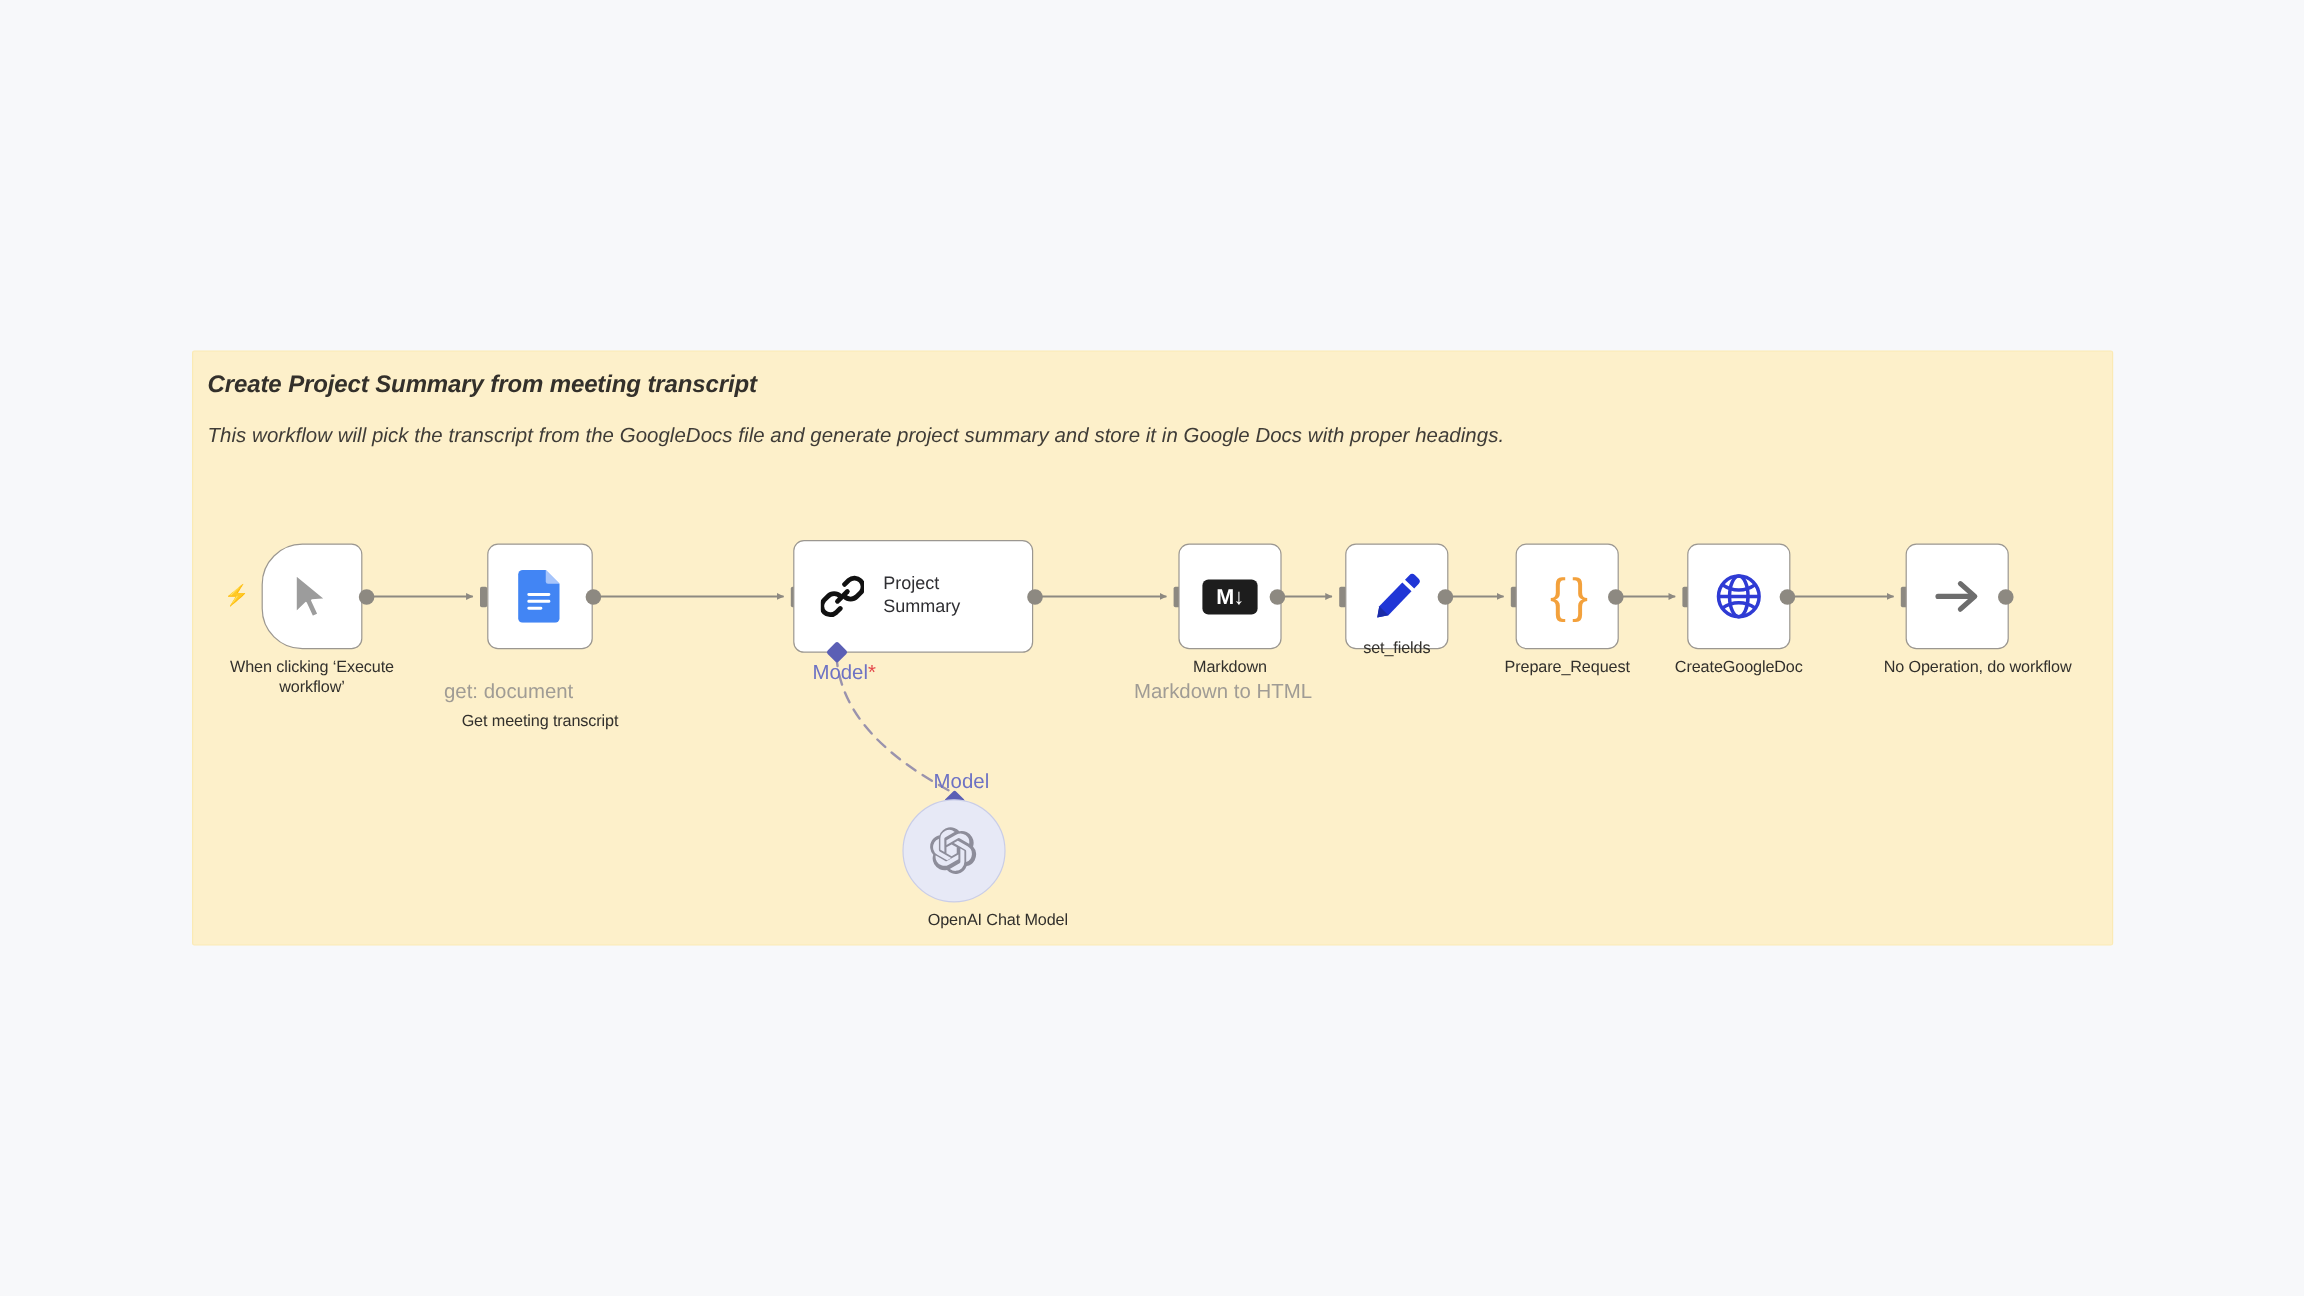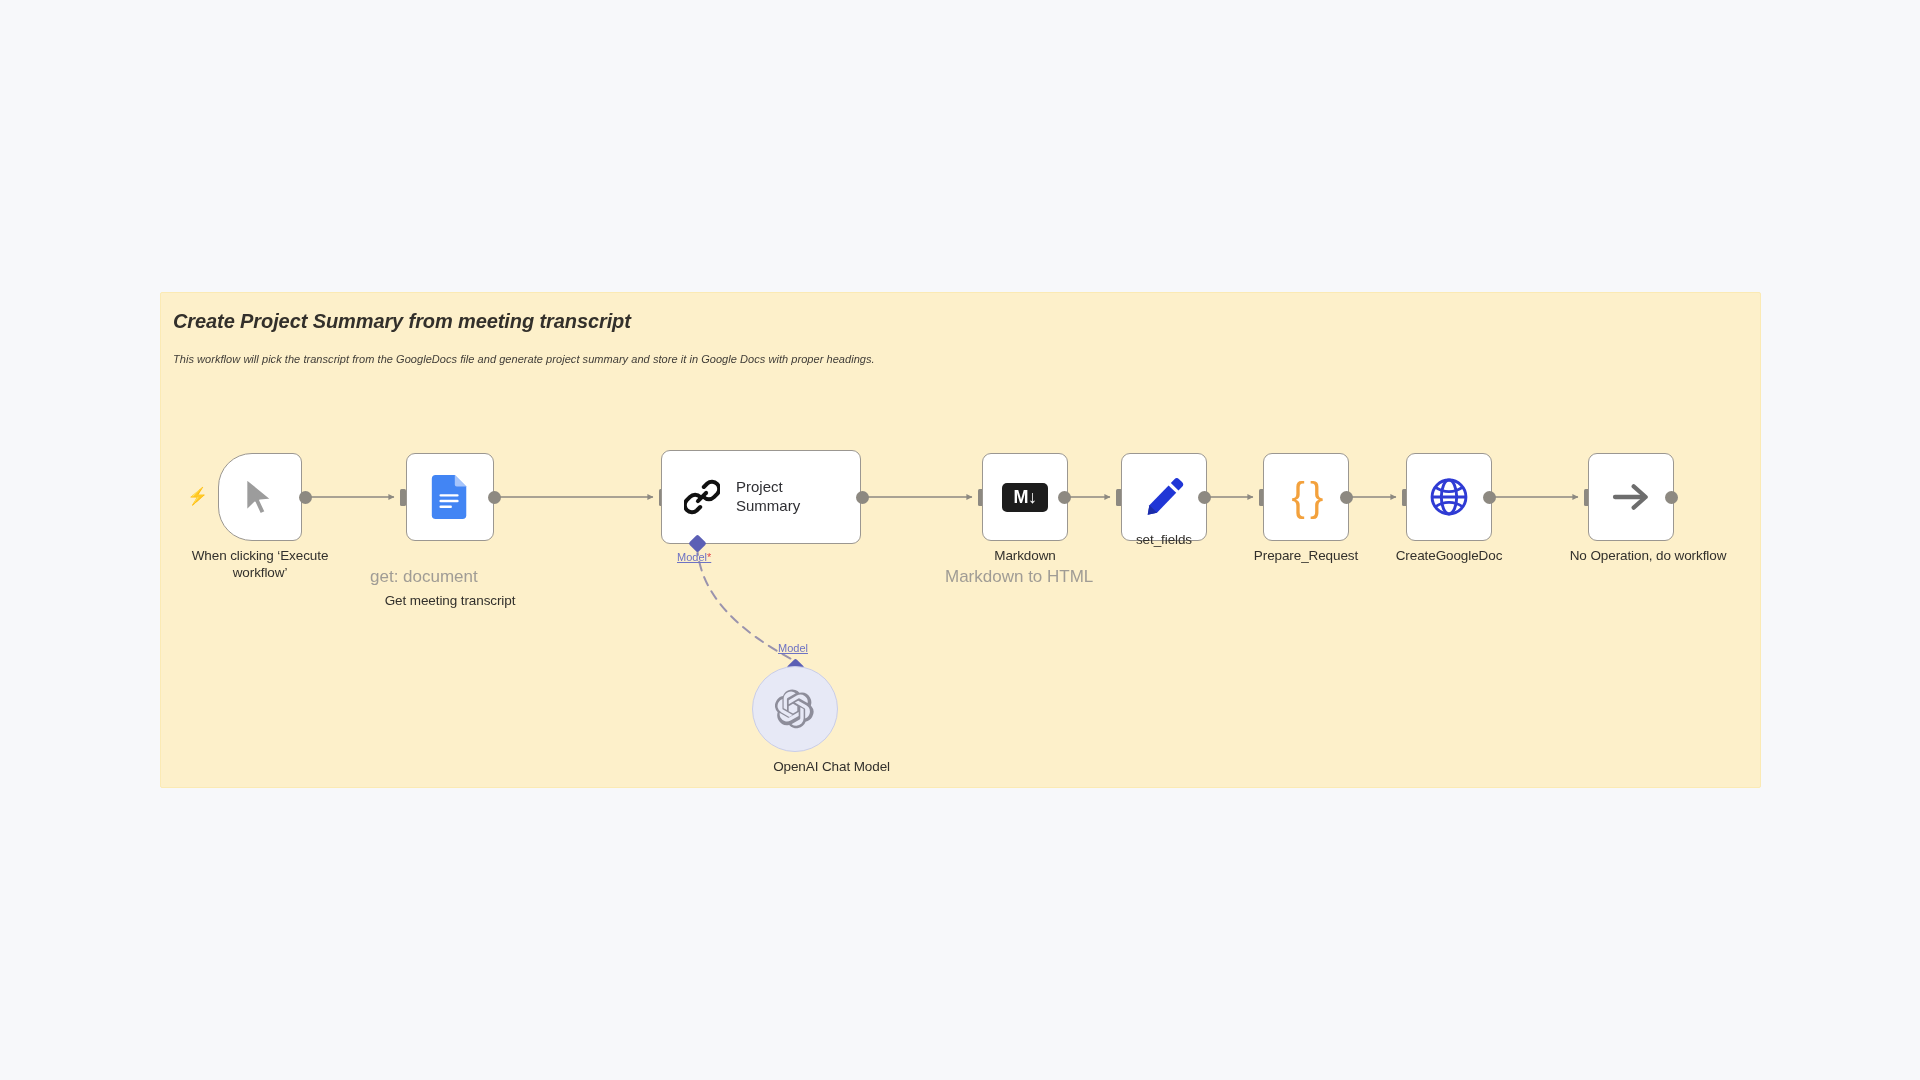--- a/index.html
+++ b/index.html
@@ -36,21 +36,21 @@
     top: 17px;
     font-size: 20px;
     font-weight: bold;
     color: #33302b;
     letter-spacing: -0.1px;
   }
   .sticky-desc {
     position: absolute;
     left: 12px;
     top: 60px;
-    font-size: 11px;
+    font-size: 17px;
     color: #3f3c37;
     letter-spacing: 0.05px;
   }
 
   
   #wires {
     position: absolute;
     left: 0; top: 0;
     width: 1920px;
     height: 1080px;
@@ -123,24 +123,23 @@
   
   .diamond {
     position: absolute;
     width: 13px; height: 13px;
     background: #5b5fb5;
     transform: rotate(45deg);
     border-radius: 2px;
   }
   .port-label {
     position: absolute;
-    font-size: 11px;
+    font-size: 17px;
     color: #6d72c4;
     white-space: nowrap;
-    text-decoration: underline;
   }
   .port-label .req { color: #e4484b; }
 
   .bolt {
     position: absolute;
     font-size: 17px;
     color: #ef5b52;
     line-height: 1;
   }
 

